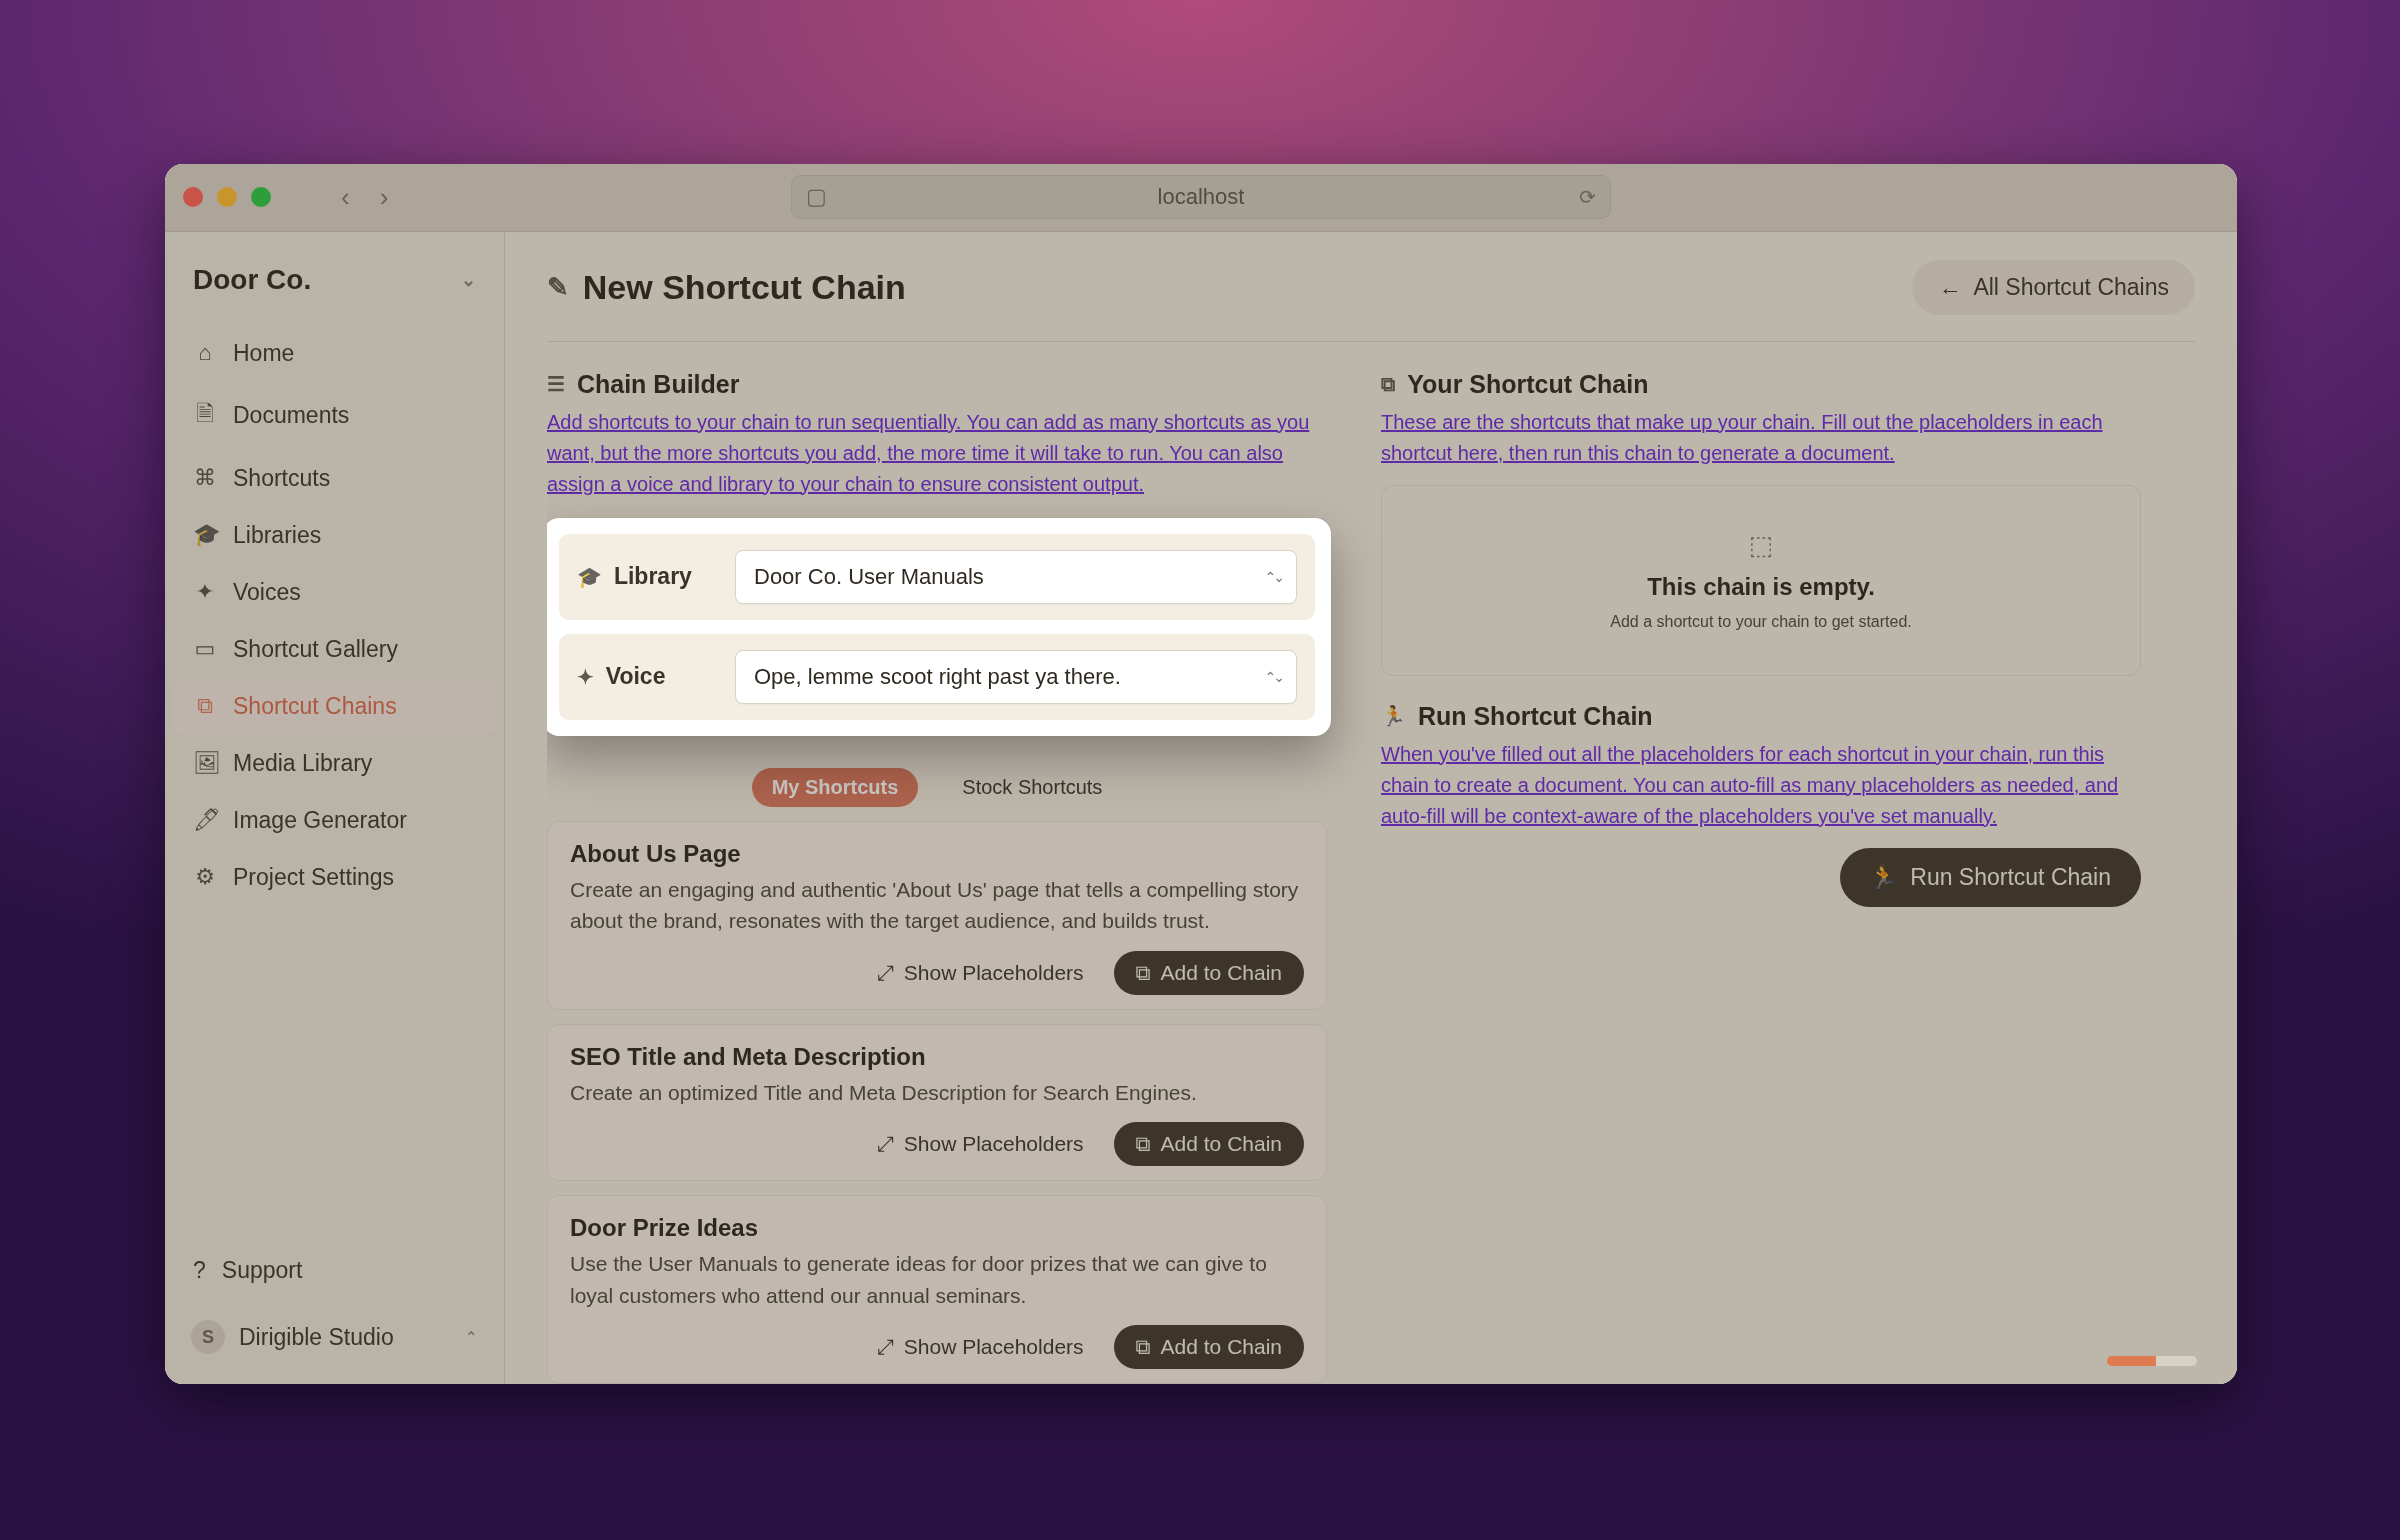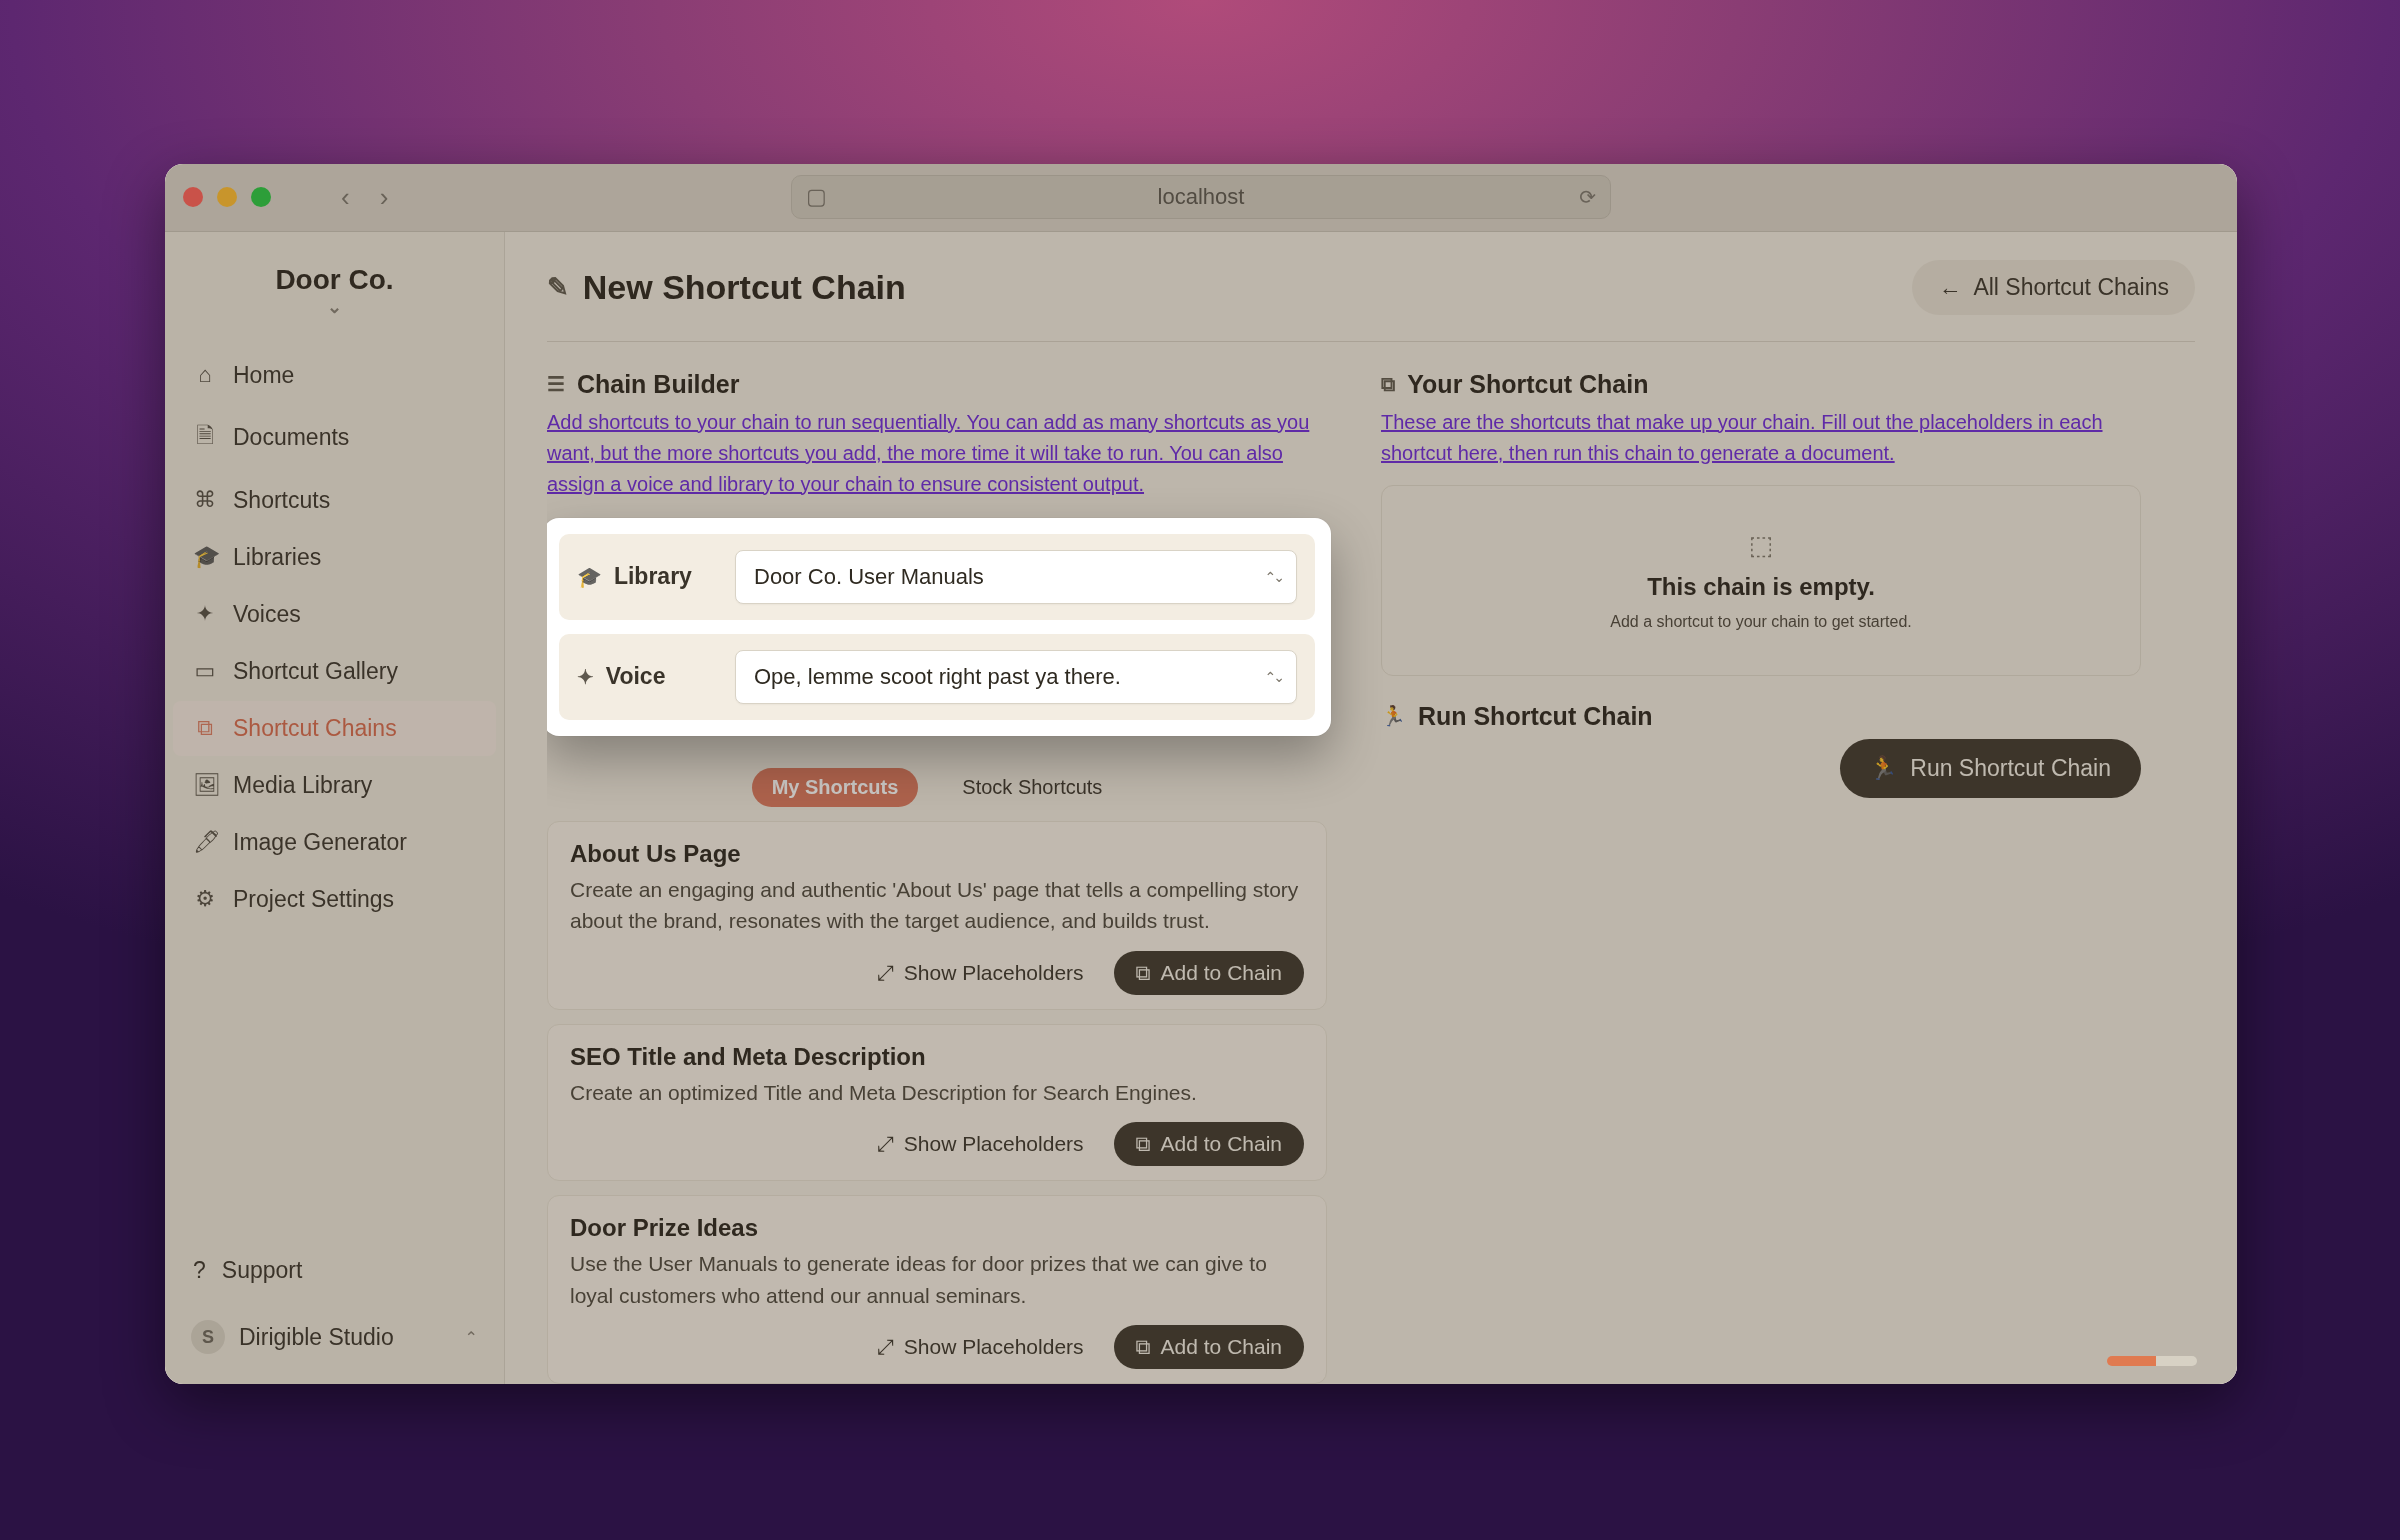--- a/index.html
+++ b/index.html
@@ -54,21 +54,21 @@
   .sidebar {
     width: 340px;
     background:#ebe5d9;
     border-right:1px solid #d6d0c4;
     display:flex; flex-direction:column;
     padding: 8px 0;
   }
   .workspace {
     display:flex; align-items:center; justify-content:space-between;
     padding: 24px 28px 26px;
-    font-size:28px; font-weight:600; color:#2b261e;flex-direction:column;
+    font-size:28px; font-weight:600; color:#2b261e;
   }
   .workspace .chev{color:#857f73; font-size:18px;}
   .nav { display:flex; flex-direction:column; padding: 4px 8px; gap:2px; flex:1;}
   .nav-item {
     display:flex; align-items:center; gap:16px;
     padding: 14px 20px; border-radius:8px;
     font-size:23px; color:#3a342a;
   }
   .nav-item.active { background:#f2e6de; color:#d6694b; }
   .nav-item .ic { width:24px; text-align:center; color:inherit; opacity:.85; font-size:22px;}
@@ -384,20 +384,21 @@
           <div class="empty-box">
             <span class="eicon">⬚</span>
             <div class="empty-title">This chain is empty.</div>
             <div class="empty-sub">Add a shortcut to your chain to get started.</div>
           </div>
 
           <div class="section-head">
             <span class="ic">🏃</span>
             <span>Run Shortcut Chain</span>
           </div>
+          <div class="section-desc">When you've filled out all the placeholders for each shortcut in your chain, run this chain to create a document. You can auto-fill as many placeholders as needed, and auto-fill will be context-aware of the placeholders you've set manually.</div>
 
           <div class="run-btn">
             <span>🏃</span>
             <span>Run Shortcut Chain</span>
           </div>
         </div>
       </div>
     </div>
   </div>
 

